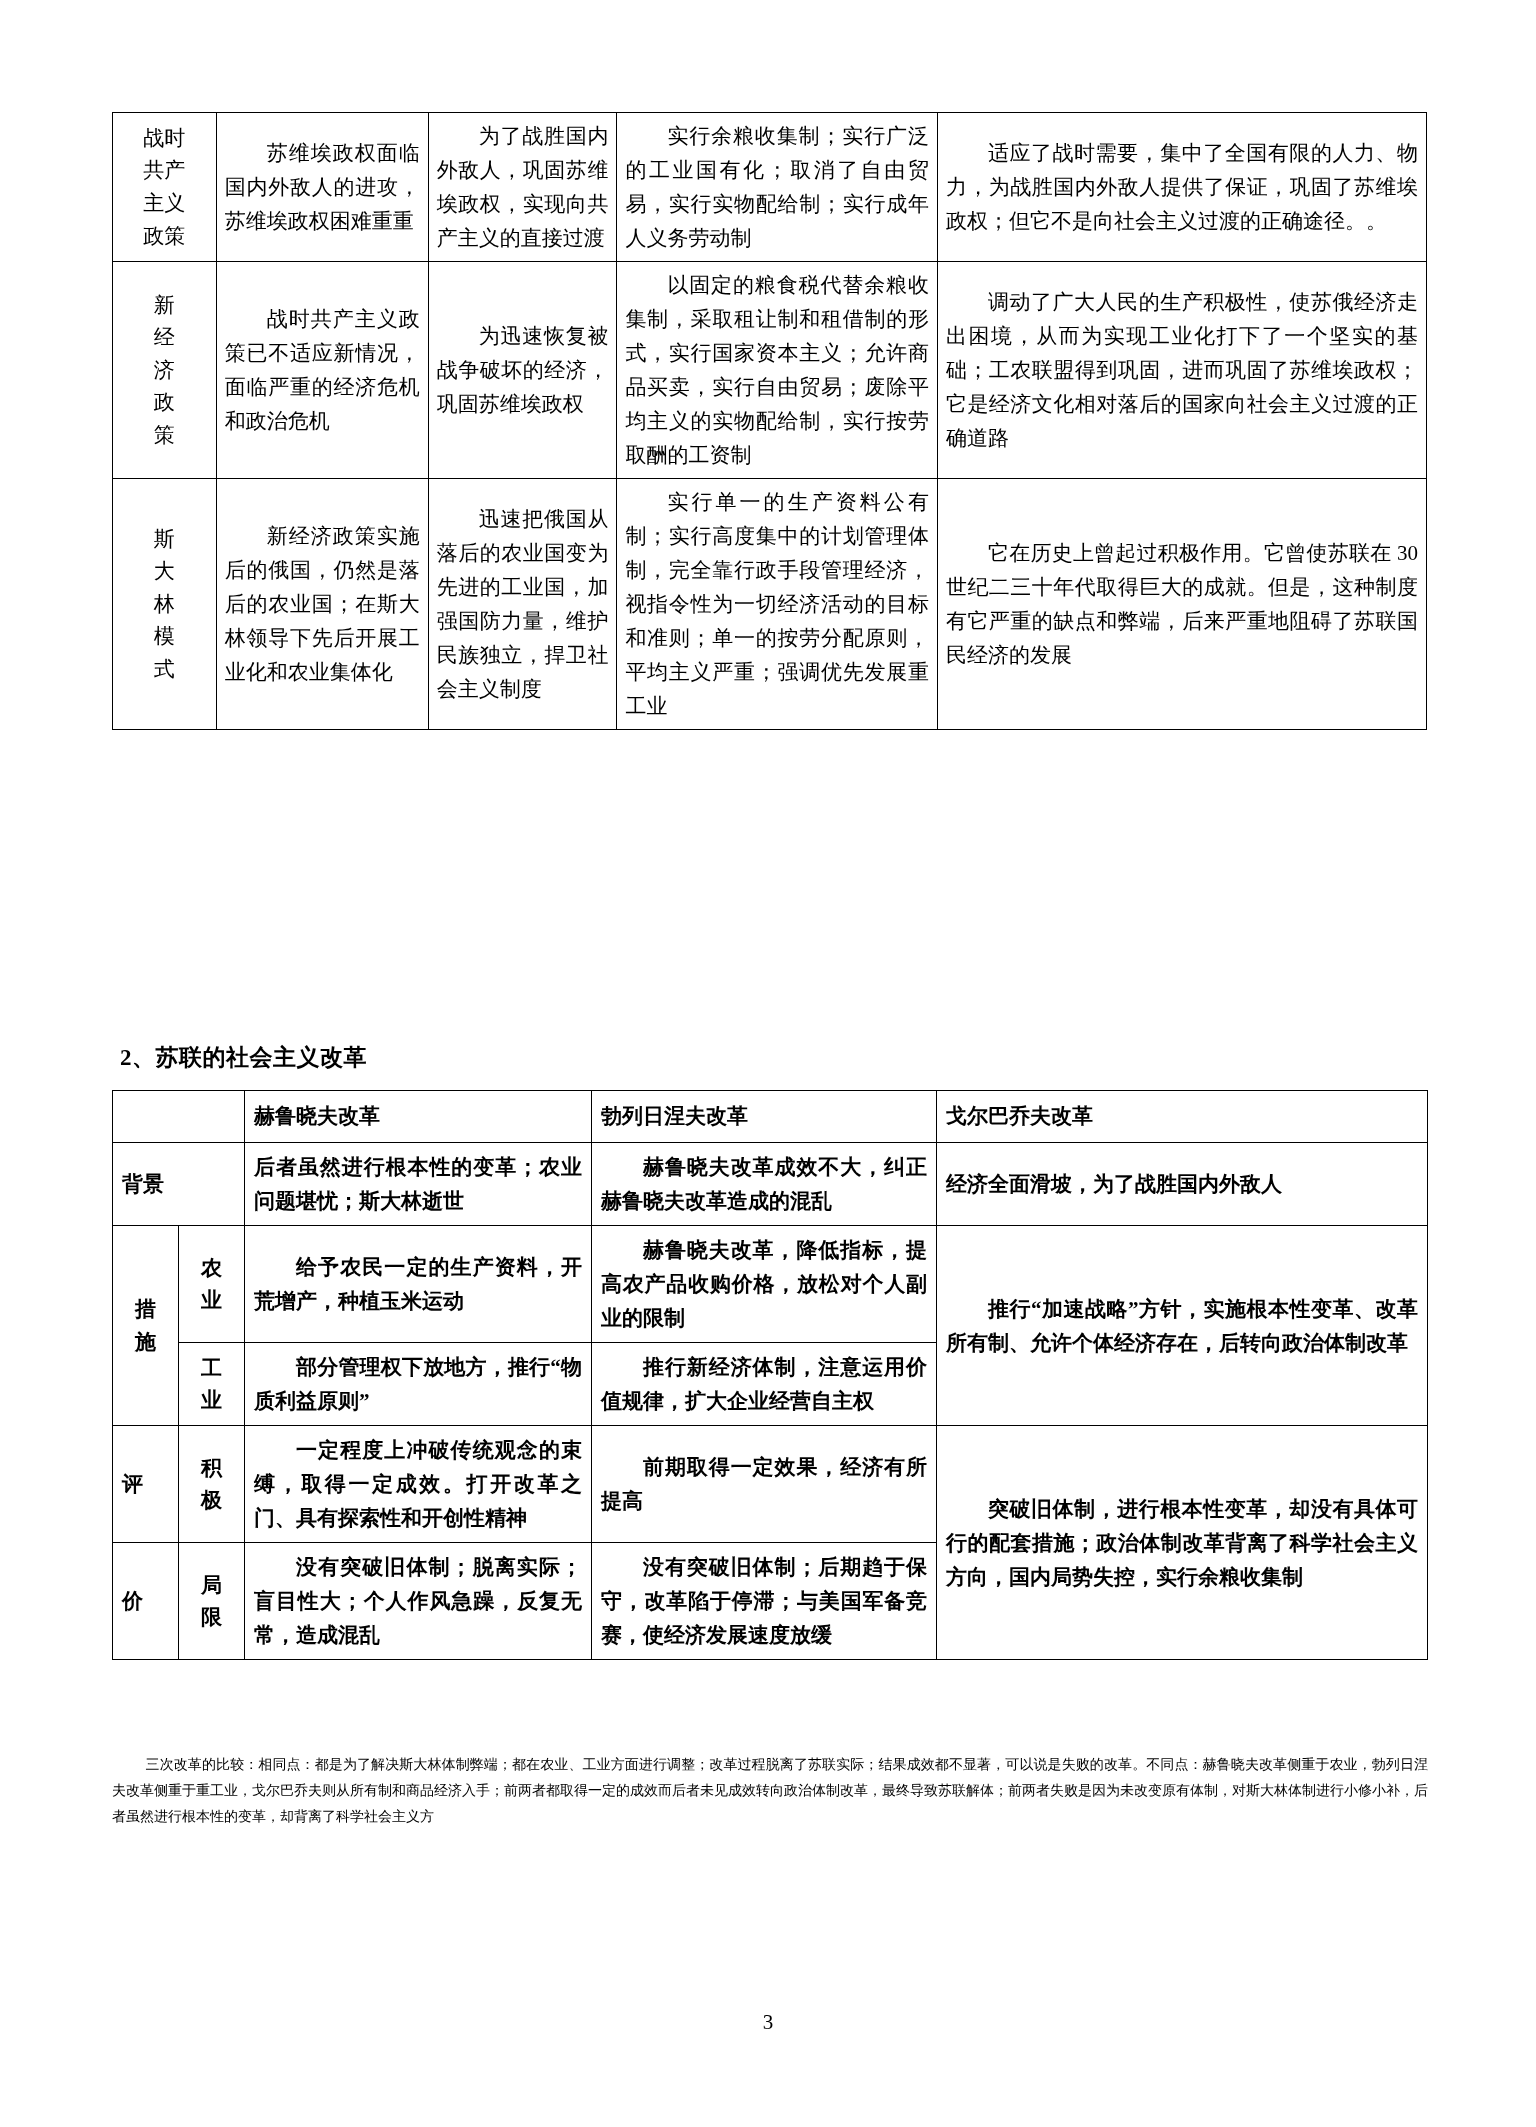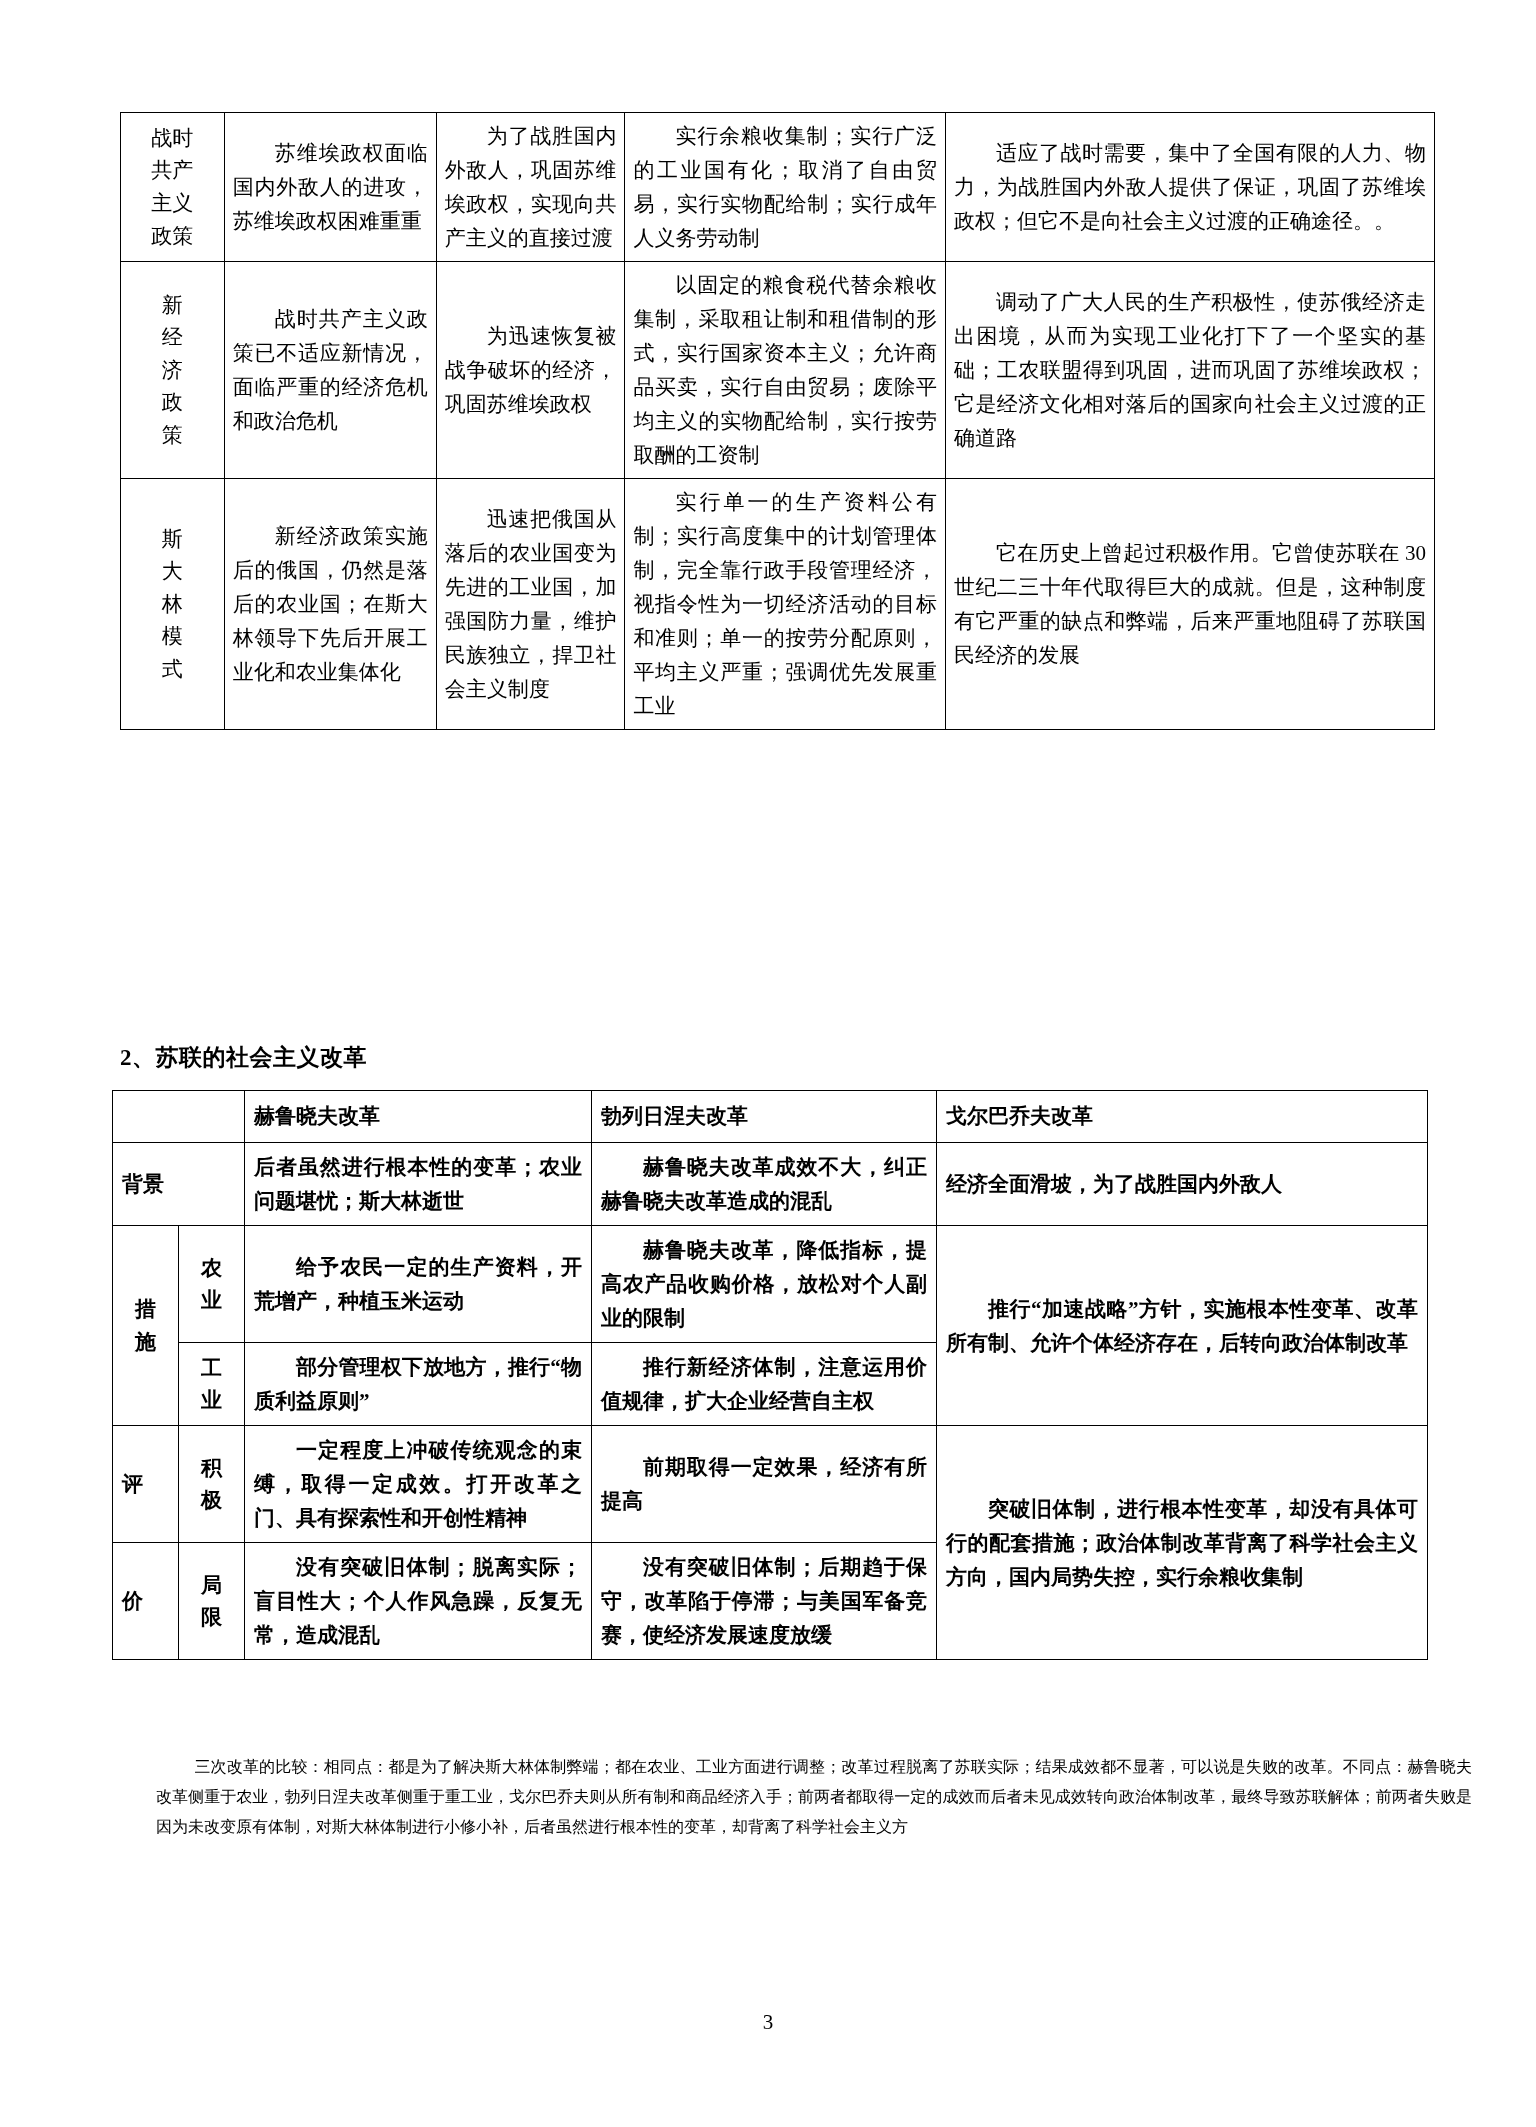--- a/index.html
+++ b/index.html
@@ -46,21 +46,21 @@
     vertical-align: middle;
     padding: 6px 4px;
   }
   td.top-align { vertical-align: top; }
   td.center-h { text-align: center; }
   .indent { text-indent: 2em; display: block; }
 
   
   #table1 {
     position: absolute;
-    left: 120px;
+    left: 112px;
     top: 112px;
     width: 1315px;
   }
   #table1 td { height: auto; }
 
   
   #section-heading {
     position: absolute;
     left: 112px;
     top: 1042px;
@@ -83,27 +83,26 @@
   #table2 td {
     padding: 7px 9px;
   }
 
   
   #summary-para {
     position: absolute;
     left: 112px;
     top: 1752px;
     width: 1316px;
-    font-size: 16px;
+    font-size: 14px;
     line-height: 1.86;
     text-align: justify;
     text-justify: inter-ideograph;
     text-indent: 2.4em;
     word-break: break-all;
-    margin-left: 44px;
   }
 
   
   #page-number {
     position: absolute;
     left: 0;
     top: 2010px;
     width: 1536px;
     text-align: center;
     font-size: 21px;

